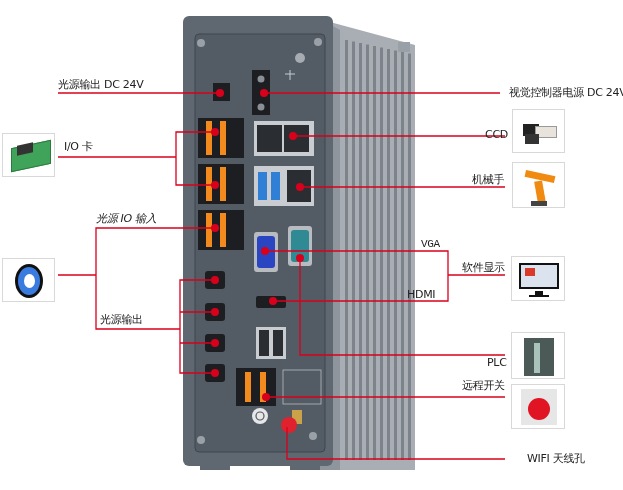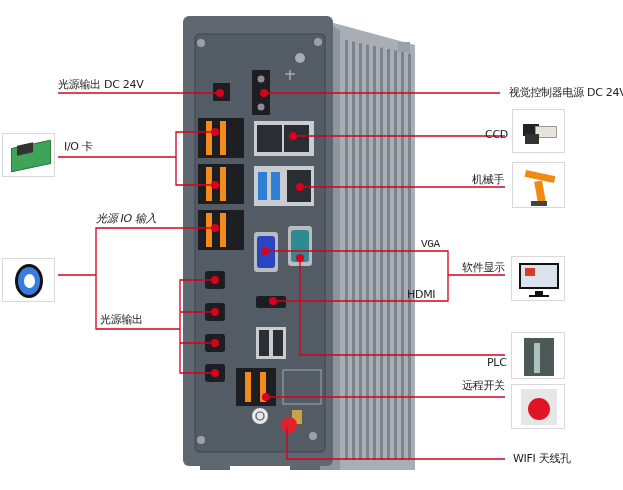--- a/index.html
+++ b/index.html
@@ -158,21 +158,21 @@
 <div class="lbl" style="left:100px;top:314px;">光源输出</div>
 
 <div class="lbl" style="left:509px;top:87px;">视觉控制器电源 DC 24V</div>
 <div class="lbl" style="left:485px;top:129px;">CCD</div>
 <div class="lbl" style="left:472px;top:174px;">机械手</div>
 <div class="lbl" style="left:421px;top:238px;font-family:Liberation Mono, monospace;">VGA</div>
 <div class="lbl" style="left:462px;top:262px;">软件显示</div>
 <div class="lbl" style="left:407px;top:289px;">HDMI</div>
 <div class="lbl" style="left:487px;top:357px;">PLC</div>
 <div class="lbl" style="left:462px;top:380px;">远程开关</div>
-<div class="lbl" style="left:513px;top:453px;">WIFI 天线孔</div>
+<div class="lbl" style="left:527px;top:453px;">WIFI 天线孔</div>
 
 <div class="thumb" style="left:2px;top:133px;width:53px;height:44px;">
   <div style="position:absolute;left:8px;top:10px;width:38px;height:22px;background:#3fa35a;transform:skewY(-12deg);border:1px solid #2d7a40;"></div>
   <div style="position:absolute;left:14px;top:10px;width:16px;height:10px;background:#333;transform:skewY(-12deg);"></div>
 </div>
 <div class="thumb" style="left:2px;top:258px;width:53px;height:44px;">
   <div style="position:absolute;left:12px;top:5px;width:28px;height:34px;border-radius:50%;background:#111;"></div>
   <div style="position:absolute;left:15px;top:8px;width:22px;height:28px;border-radius:50%;background:#3a7be0;"></div>
   <div style="position:absolute;left:21px;top:15px;width:11px;height:14px;border-radius:50%;background:#fff;"></div>
 </div>

